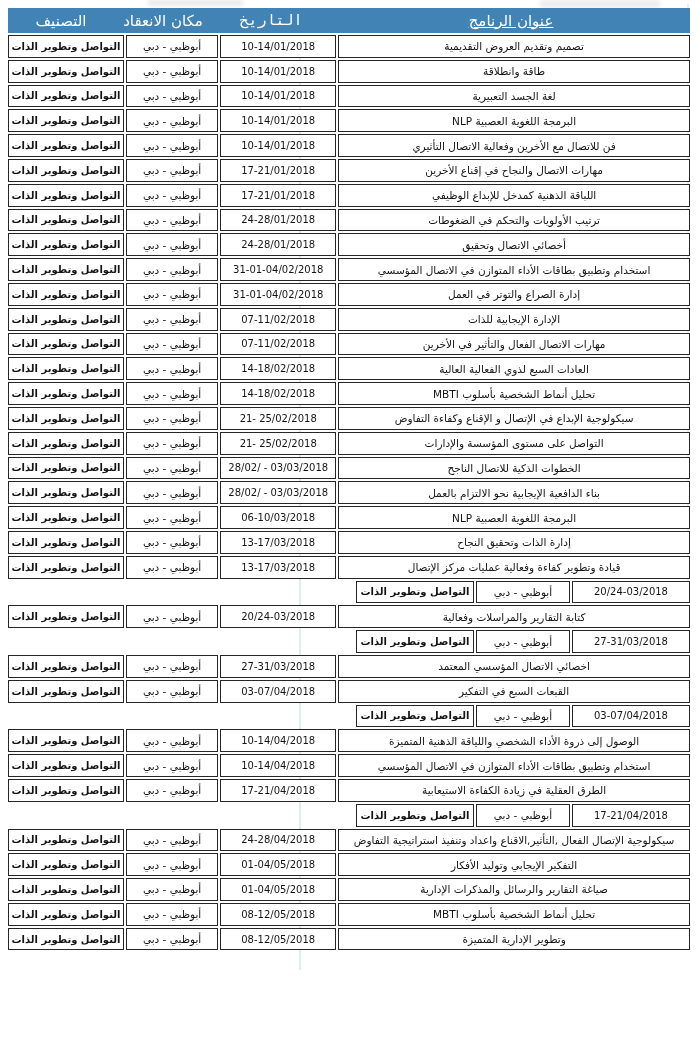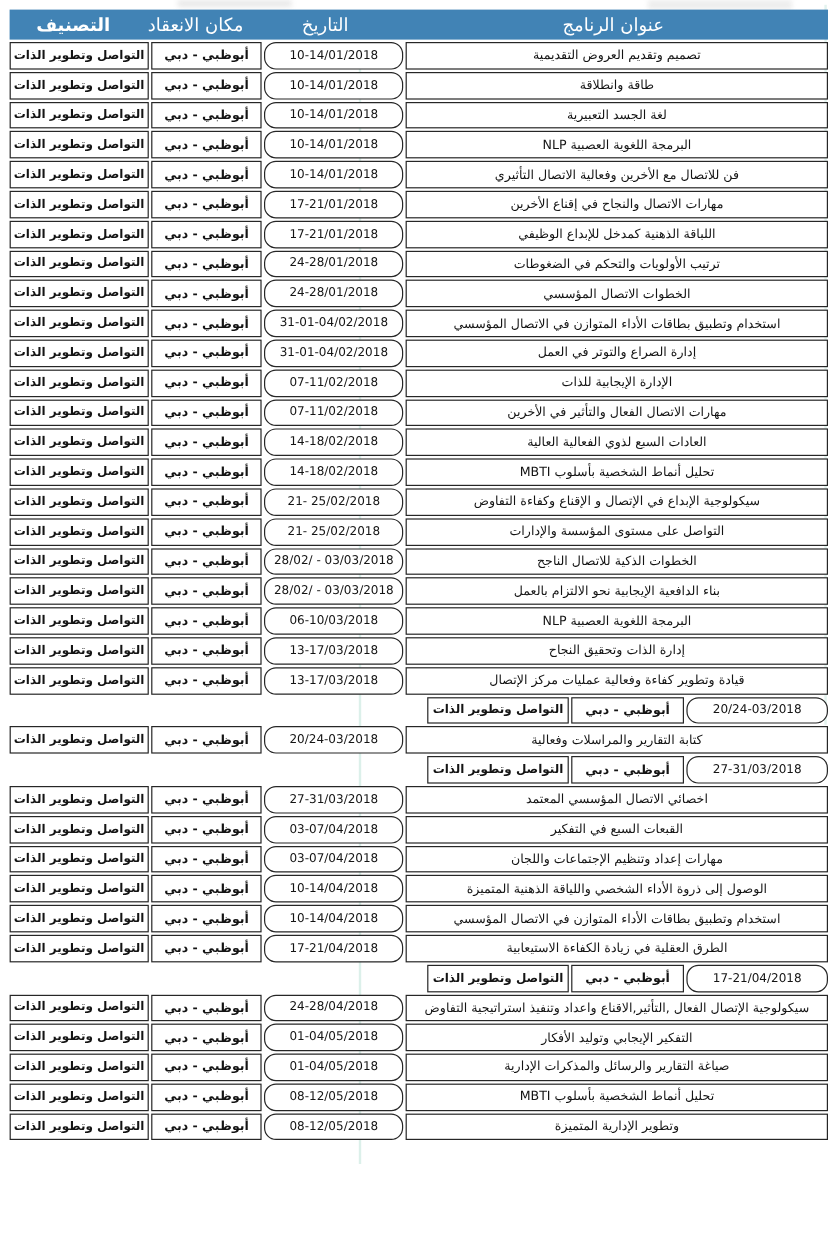--- a/index.html
+++ b/index.html
@@ -16,27 +16,27 @@
     color:#ffffff;font-size:15px;display:flex;align-items:center;justify-content:center;
     text-align:center;height:100%;
   }
   .row{display:flex;gap:2px;margin-bottom:2px;align-items:stretch;}
   .cell{
     border:1.4px solid #262626;box-sizing:border-box;min-height:22.8px;
     display:flex;align-items:center;justify-content:center;text-align:center;
     color:#141414;background:#ffffff;
   }
   .c-title{width:358px;font-size:10.5px;line-height:16px;padding:1px 6px;}
-  .c-date{width:118px;font-size:10px;direction:ltr;letter-spacing:0;border-radius:10px;}
-  .c-venue{width:94px;font-size:10.5px;font-weight:700;}
+  .c-date{width:118px;font-size:10px;direction:ltr;letter-spacing:0;}
+  .c-venue{width:94px;font-size:10.5px;font-weight:400;}
   .c-cat{width:118px;font-size:10px;font-weight:700;}
-  .h-title{width:358px;}
-  .h-date{width:118px;}
+  .h-title{width:358px;text-decoration:underline;}
+  .h-date{width:118px;font-family:Liberation Mono, monospace;}
   .h-venue{width:94px;}
-  .h-cat{width:106px;font-weight:bold;}
+  .h-cat{width:106px;}
   
   .smudge{position:absolute;background:#b9b9b9;filter:blur(2px);}
   .smudge1{left:148px;top:0;width:95px;height:6px;opacity:.30;}
   .smudge2{left:540px;top:0;width:120px;height:8px;opacity:.25;}
   .greenline{position:absolute;width:1.5px;background:#3fae8c;}
   .greenline1{left:299px;top:35px;height:935px;opacity:.18;}
   .greenline2{left:687px;top:4px;height:600px;opacity:.15;}
 </style>
 </head>
 <body>
@@ -96,21 +96,21 @@
         <div class="cell c-venue">أبوظبي - دبي</div>
         <div class="cell c-cat">التواصل وتطوير الذات</div>
       </div>
       <div class="row">
         <div class="cell c-title">ترتيب الأولويات والتحكم في الضغوطات</div>
         <div class="cell c-date">24-28/01/2018</div>
         <div class="cell c-venue">أبوظبي - دبي</div>
         <div class="cell c-cat">التواصل وتطوير الذات</div>
       </div>
       <div class="row">
-        <div class="cell c-title">الخطوات الاتصال المؤسسي</div>
+        <div class="cell c-title">أخصائي الاتصال وتحقيق</div>
         <div class="cell c-date">24-28/01/2018</div>
         <div class="cell c-venue">أبوظبي - دبي</div>
         <div class="cell c-cat">التواصل وتطوير الذات</div>
       </div>
       <div class="row">
         <div class="cell c-title">استخدام وتطبيق بطاقات الأداء المتوازن في الاتصال المؤسسي</div>
         <div class="cell c-date">31-01-04/02/2018</div>
         <div class="cell c-venue">أبوظبي - دبي</div>
         <div class="cell c-cat">التواصل وتطوير الذات</div>
       </div>
@@ -208,21 +208,20 @@
         <div class="cell c-venue">أبوظبي - دبي</div>
         <div class="cell c-cat">التواصل وتطوير الذات</div>
       </div>
       <div class="row">
         <div class="cell c-title">القبعات السبع في التفكير</div>
         <div class="cell c-date">03-07/04/2018</div>
         <div class="cell c-venue">أبوظبي - دبي</div>
         <div class="cell c-cat">التواصل وتطوير الذات</div>
       </div>
       <div class="row">
-        <div class="cell c-title">مهارات إعداد وتنظيم الإجتماعات واللجان</div>
         <div class="cell c-date">03-07/04/2018</div>
         <div class="cell c-venue">أبوظبي - دبي</div>
         <div class="cell c-cat">التواصل وتطوير الذات</div>
       </div>
       <div class="row">
         <div class="cell c-title">الوصول إلى ذروة الأداء الشخصي واللياقة الذهنية المتميزة</div>
         <div class="cell c-date">10-14/04/2018</div>
         <div class="cell c-venue">أبوظبي - دبي</div>
         <div class="cell c-cat">التواصل وتطوير الذات</div>
       </div>

